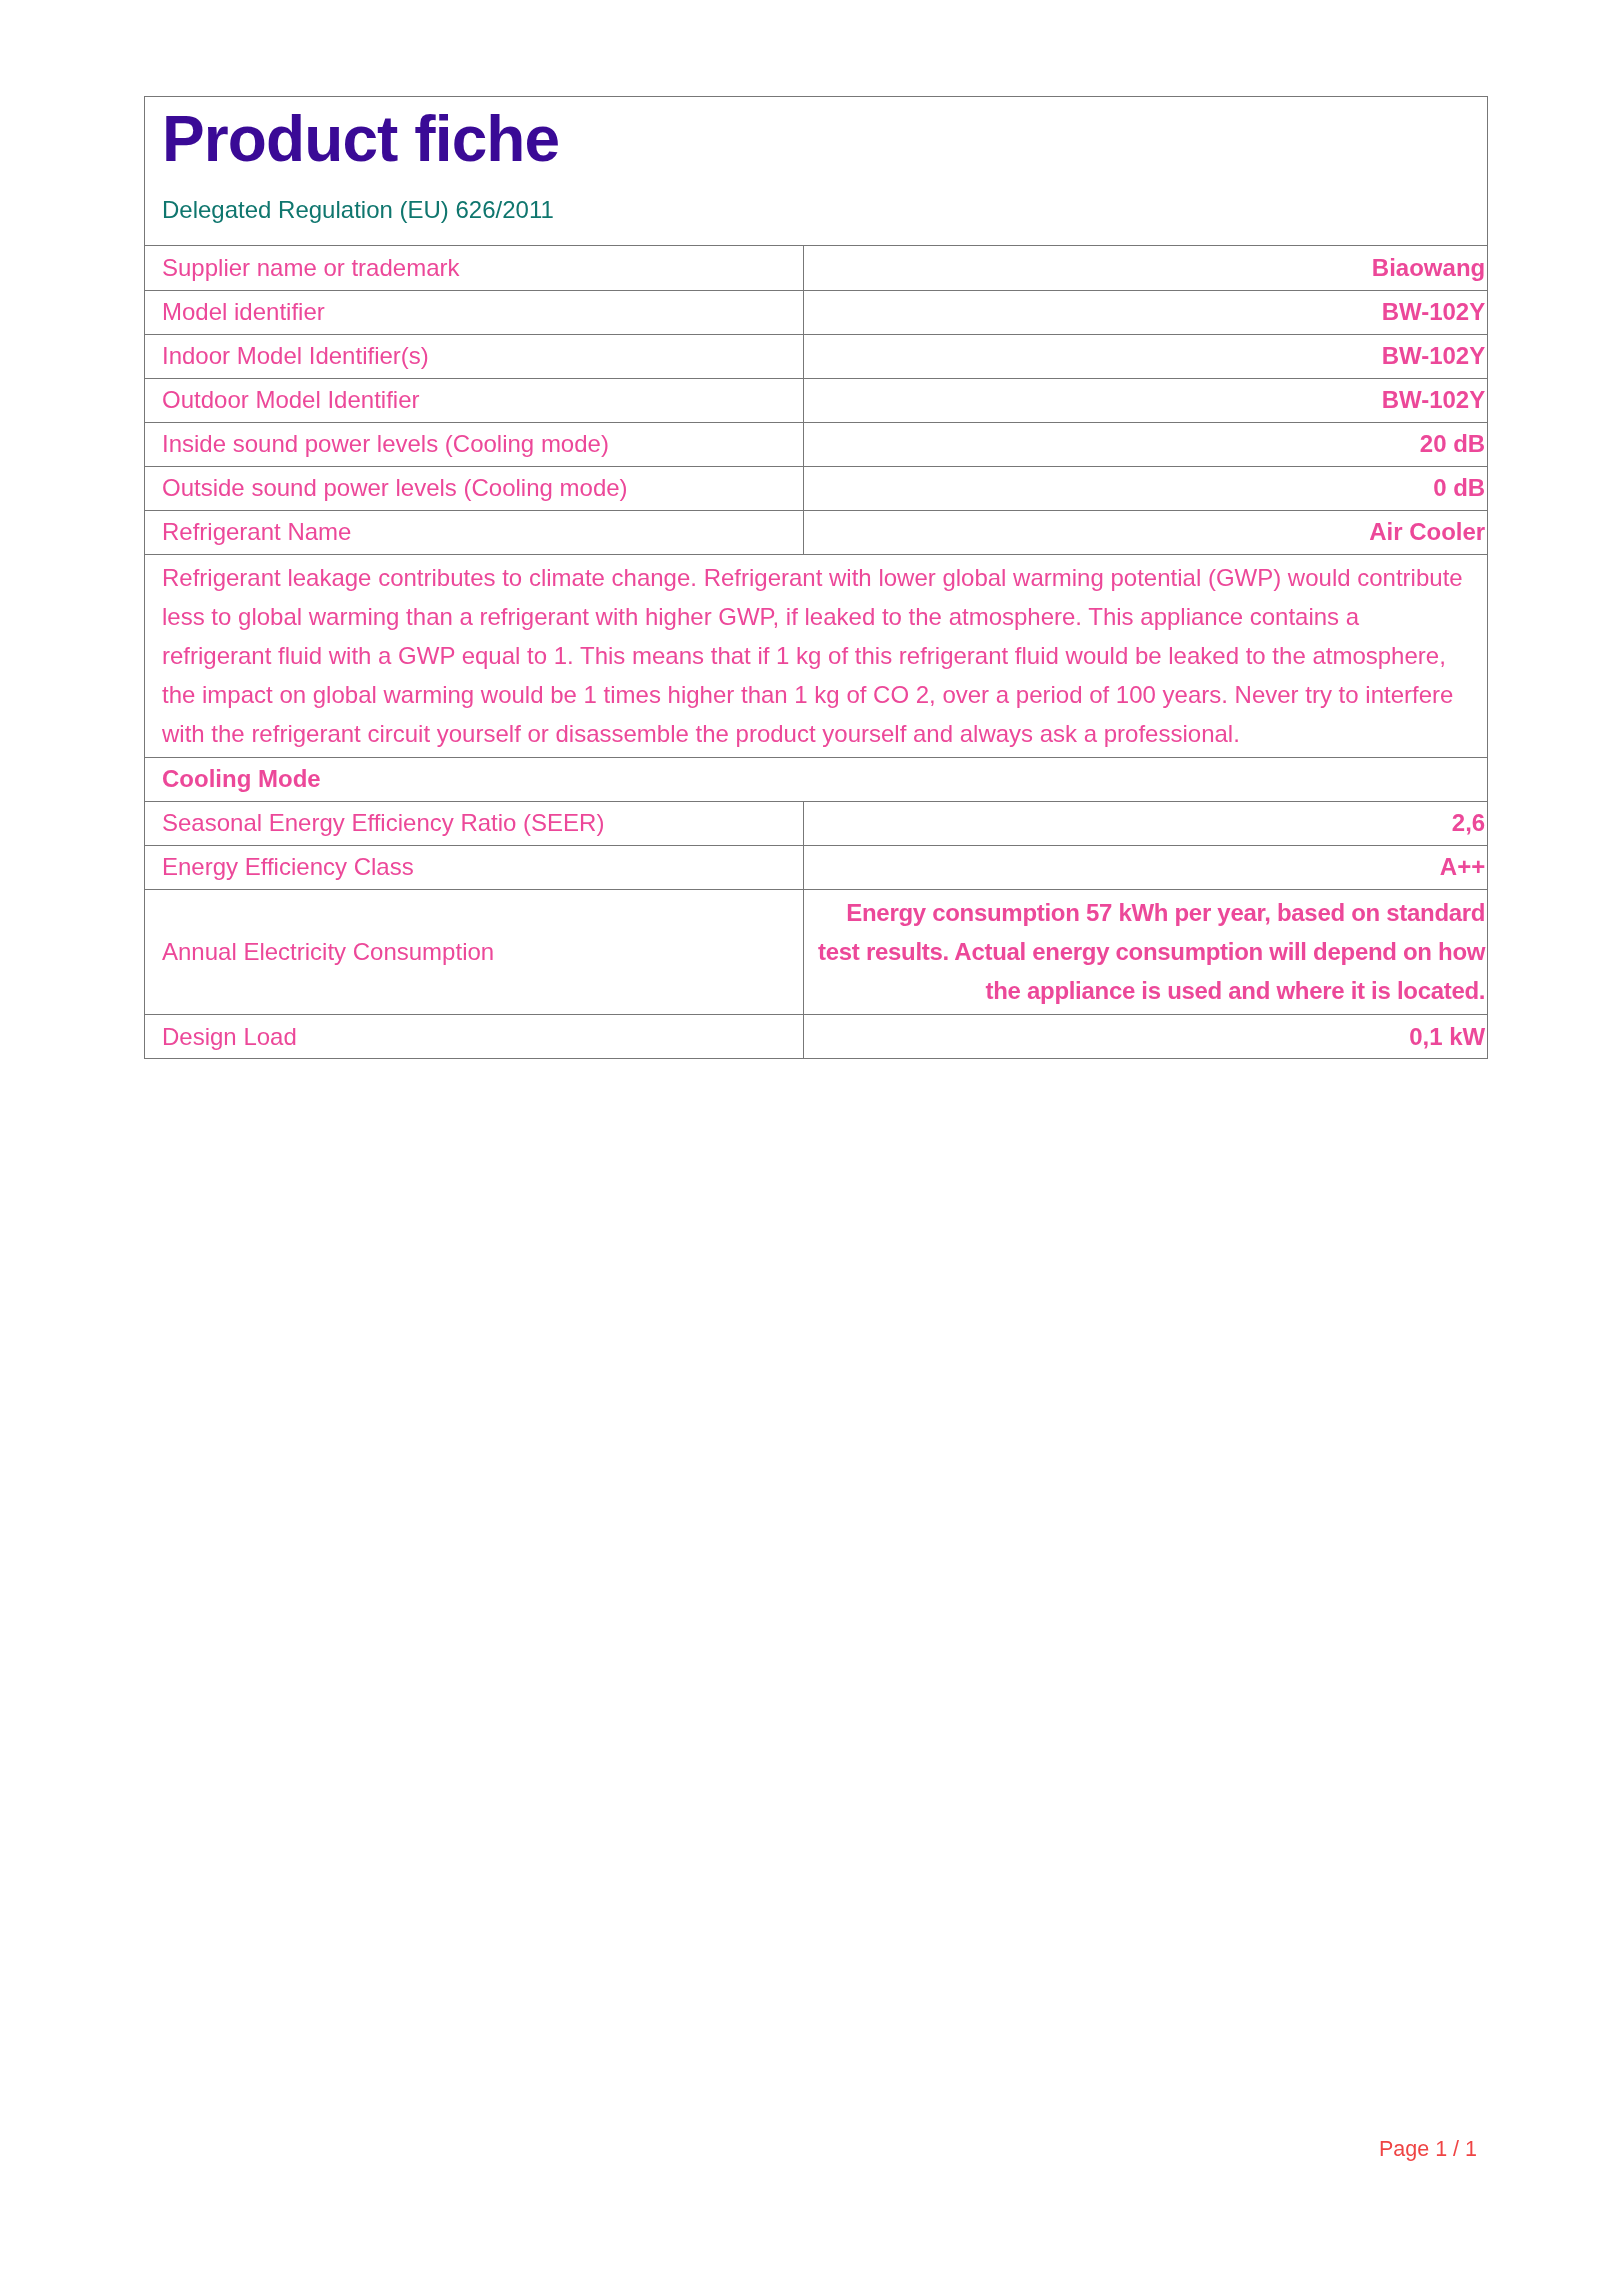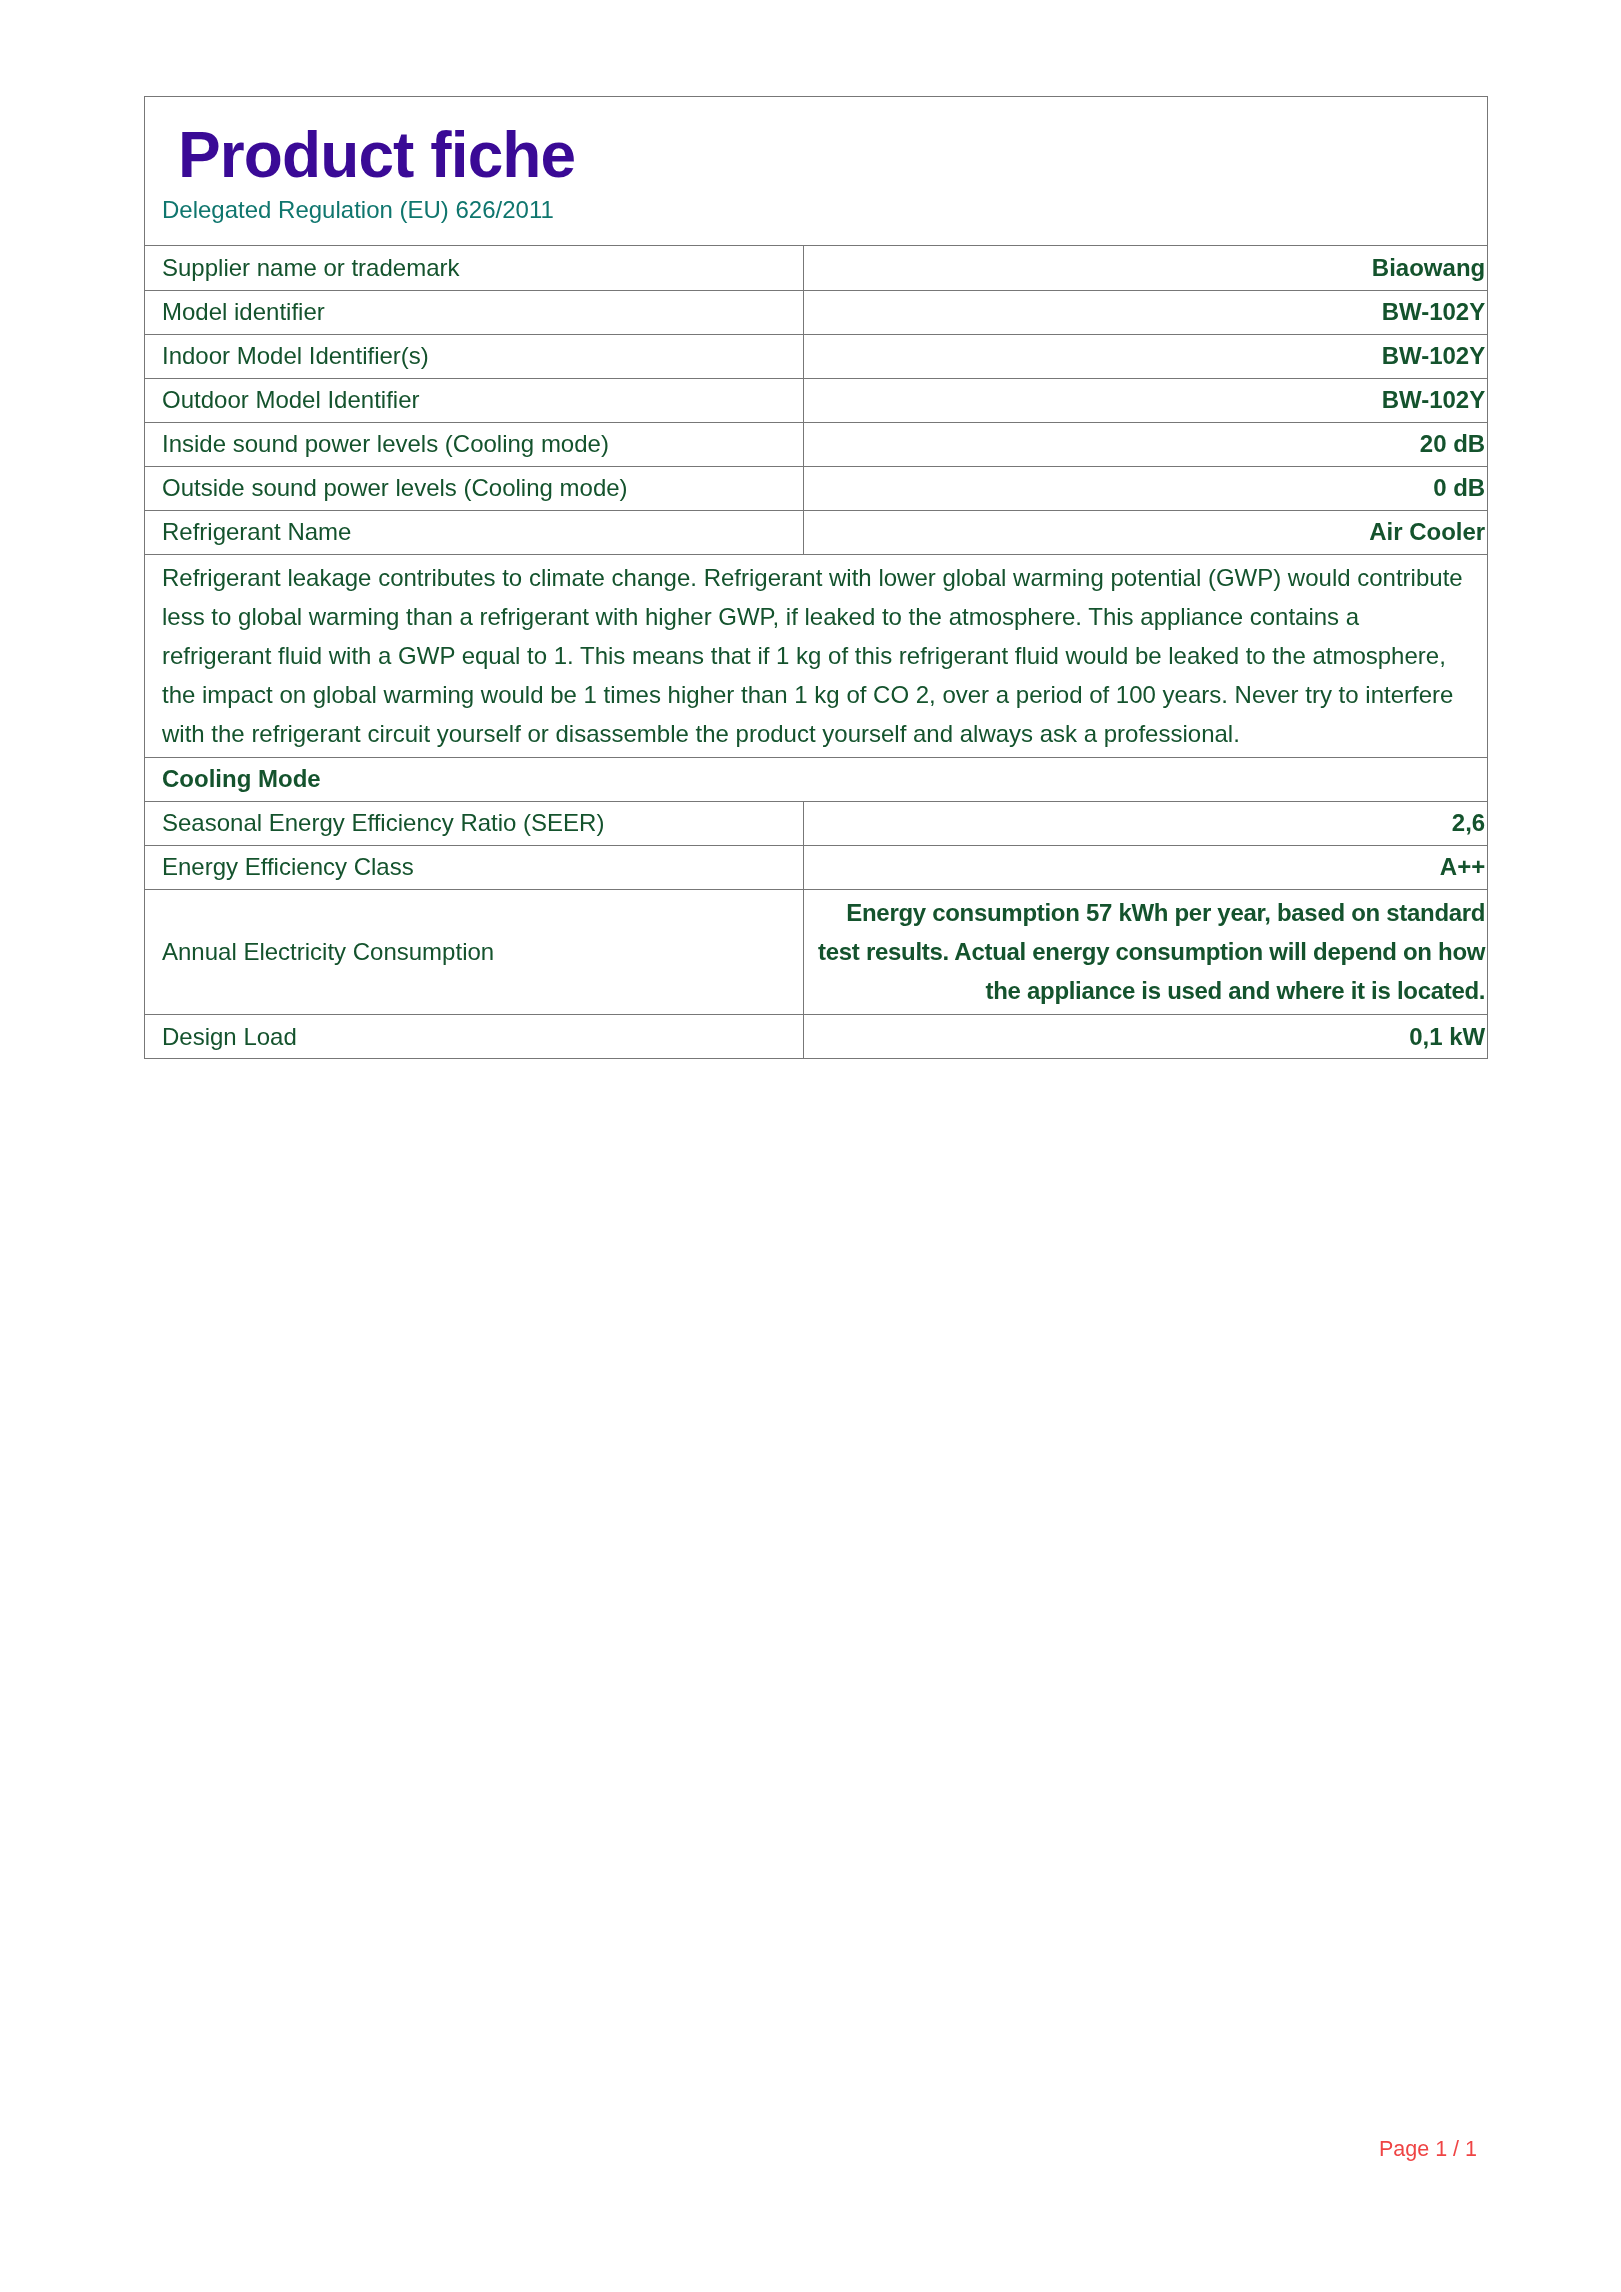--- a/index.html
+++ b/index.html
@@ -5,31 +5,31 @@
   html, body { margin: 0; padding: 0; background: #ffffff; }
   body { width: 1621px; height: 2293px; position: relative; font-family: "Liberation Sans", sans-serif; color: #222; }
   .sheet {
     position: absolute; left: 144px; top: 96px; width: 1344px;
     border: 1.8px solid #777; box-sizing: border-box;
   }
   .header-block {
     height: 149px; border-bottom: 1.8px solid #777; position: relative; box-sizing: border-box;
   }
   .title {
-    position: absolute; left: 17px; top: 3.6px; margin: 16px;
+    position: absolute; left: 17px; top: 3.6px; margin: 0;
     font-family: "Liberation Sans", sans-serif; font-weight: bold;
     font-size: 64px; letter-spacing: -0.9px; color: #3a0a96; line-height: 1.2;
   }
   .subtitle {
     position: absolute; left: 17px; top: 99px;
     font-size: 24px; color: #0f766e;
   }
   table.fiche { width: 100%; border-collapse: collapse; table-layout: fixed; }
   table.fiche td {
-    border-top: 1.8px solid #777; font-size: 24px; color: #14532d;
+    border-top: 1.8px solid #777; font-size: 24px; color: #ec4899;
     padding: 0 17px; height: 44px; vertical-align: middle; box-sizing: border-box;
   }
   table.fiche tr:first-child td { border-top: none; }
   td.label { width: 658px; border-right: 1.8px solid #777; }
   td.value { text-align: right; font-weight: bold; color: #111; padding: 0 1.8px !important; }
   td.note { line-height: 39px; padding: 3.6px 17px 3.6px 17px !important; height: auto !important; }
   td.section { font-weight: bold; color: #111; }
   td.value.multi { line-height: 39px; padding: 3.6px 1.8px !important; letter-spacing: -0.3px; }
   .footer {
     position: absolute; left: 1379px; top: 2137px; font-size: 21.5px; color: #ef4444;

